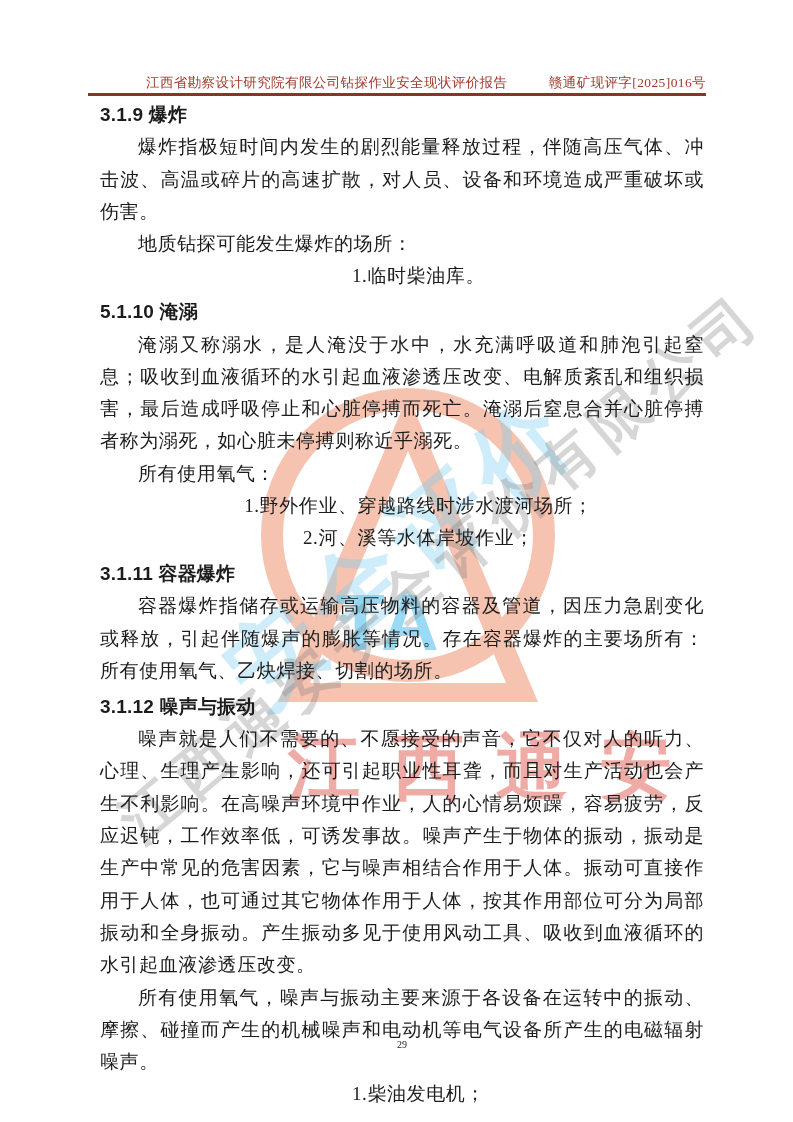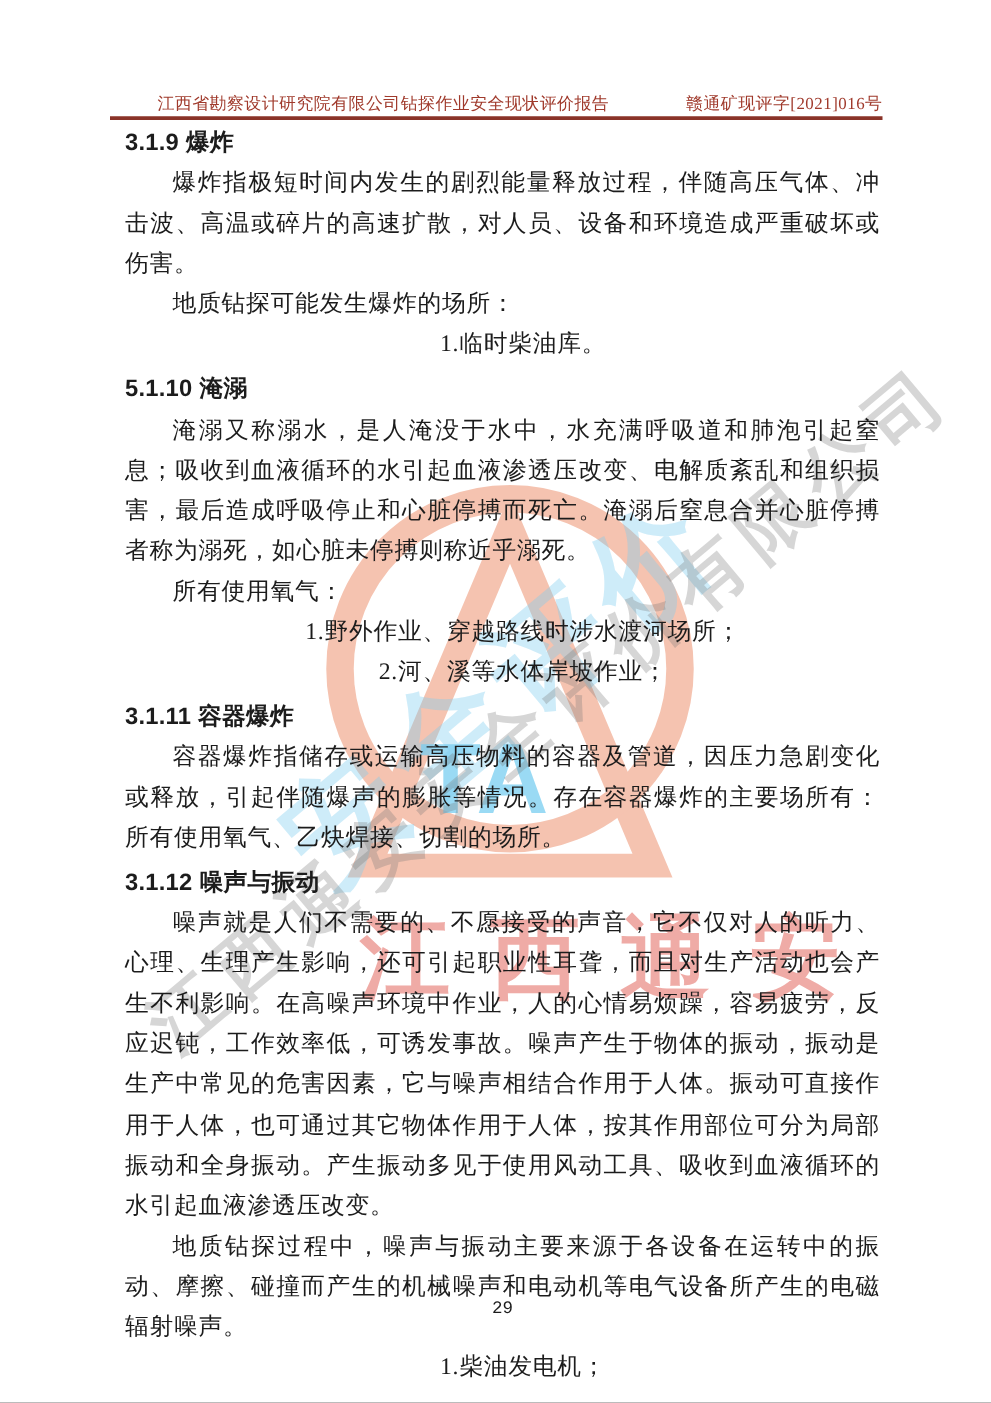--- a/index.html
+++ b/index.html
@@ -10,21 +10,21 @@
     background:#ffffff;
     overflow:hidden;
     font-family:"Liberation Serif","DejaVu Serif",serif;
   }
   
   .doc-header{
     position:absolute;left:88px;top:70px;width:618px;height:22px;
     display:flex;justify-content:space-between;align-items:flex-end;
     font-size:13.5px;letter-spacing:.4px;font-weight:500;
   }
-  .doc-header .left{margin-left:38px;}
+  .doc-header .left{margin-left:58px;}
   .header-rule{
     position:absolute;left:88px;top:93px;width:618px;height:3px;
   }
   
   .doc-body{
     position:absolute;left:100px;top:99px;width:604px;
     font-size:19px;line-height:32.3px;color:#1c1c1c;
     letter-spacing:.6px;
     z-index:3;
   }
@@ -32,21 +32,21 @@
   .doc-body p.heading{
     font-family:"Liberation Sans","DejaVu Sans",sans-serif;
     font-weight:bold;letter-spacing:.2px;margin-top:3.5px;
   }
   .doc-body p.heading:first-child{margin-top:0;}
   .doc-body p.para{text-indent:38px;text-align:justify;}
   .doc-body p.item{text-indent:33px;text-align:center;}
   
   .doc-footer{
     position:absolute;left:100px;top:1039px;width:604px;
-    text-align:center;font-size:14px;color:#1c1c1c;z-index:3;font-family:Liberation Mono, monospace;
+    text-align:center;font-size:10px;color:#1c1c1c;z-index:3;
   }
   
   .watermark{position:absolute;inset:0;z-index:1;pointer-events:none;}
   .wm-logo{position:absolute;left:248px;top:383px;opacity:.55;}
   .wm-ta{
     position:absolute;left:336px;top:583px;
     font-family:"Liberation Sans","DejaVu Sans",sans-serif;
     font-weight:bold;font-size:80px;line-height:1;
     letter-spacing:2px;color:rgba(120,205,240,.75);
   }
@@ -82,36 +82,36 @@
       <circle cx="160" cy="152" r="136" fill="none" stroke="#ed9371" stroke-width="22"></circle>
     </svg>
     <div class="wm-ta">TA</div>
     <div class="wm-diag-blue">安全评价</div>
     <div class="wm-diag-gray">江西通安安全评价有限公司</div>
     <div class="wm-red">江西通安</div>
   </div>
 
   <div class="doc-header" style="color: rgb(160, 58, 44);">
     <span class="left">江西省勘察设计研究院有限公司钻探作业安全现状评价报告</span>
-    <span class="right">赣通矿现评字[2021]016号</span>
+    <span class="right">赣通矿现评字[2025]016号</span>
   </div>
   <div class="header-rule" style="background: rgb(138, 51, 40);"></div>
 
   <div class="doc-body">
       <p class="heading">3.1.9 爆炸</p>
       <p class="para">爆炸指极短时间内发生的剧烈能量释放过程，伴随高压气体、冲击波、高温或碎片的高速扩散，对人员、设备和环境造成严重破坏或伤害。</p>
       <p class="para">地质钻探可能发生爆炸的场所：</p>
       <p class="item">1.临时柴油库。</p>
       <p class="heading">5.1.10 淹溺</p>
       <p class="para">淹溺又称溺水，是人淹没于水中，水充满呼吸道和肺泡引起窒息；吸收到血液循环的水引起血液渗透压改变、电解质紊乱和组织损害，最后造成呼吸停止和心脏停搏而死亡。淹溺后窒息合并心脏停搏者称为溺死，如心脏未停搏则称近乎溺死。</p>
       <p class="para">所有使用氧气：</p>
       <p class="item">1.野外作业、穿越路线时涉水渡河场所；</p>
       <p class="item">2.河、溪等水体岸坡作业；</p>
       <p class="heading">3.1.11 容器爆炸</p>
       <p class="para">容器爆炸指储存或运输高压物料的容器及管道，因压力急剧变化或释放，引起伴随爆声的膨胀等情况。存在容器爆炸的主要场所有：所有使用氧气、乙炔焊接、切割的场所。</p>
       <p class="heading">3.1.12 噪声与振动</p>
       <p class="para">噪声就是人们不需要的、不愿接受的声音，它不仅对人的听力、心理、生理产生影响，还可引起职业性耳聋，而且对生产活动也会产生不利影响。在高噪声环境中作业，人的心情易烦躁，容易疲劳，反应迟钝，工作效率低，可诱发事故。噪声产生于物体的振动，振动是生产中常见的危害因素，它与噪声相结合作用于人体。振动可直接作用于人体，也可通过其它物体作用于人体，按其作用部位可分为局部振动和全身振动。产生振动多见于使用风动工具、吸收到血液循环的水引起血液渗透压改变。</p>
-      <p class="para">地质钻探过程中，噪声与振动主要来源于各设备在运转中的振动、摩擦、碰撞而产生的机械噪声和电动机等电气设备所产生的电磁辐射噪声。</p>
+      <p class="para">所有使用氧气，噪声与振动主要来源于各设备在运转中的振动、摩擦、碰撞而产生的机械噪声和电动机等电气设备所产生的电磁辐射噪声。</p>
       <p class="item">1.柴油发电机；</p>
     </div>
 
   <div class="doc-footer">29</div>
 </div>
 
 </body></html>

